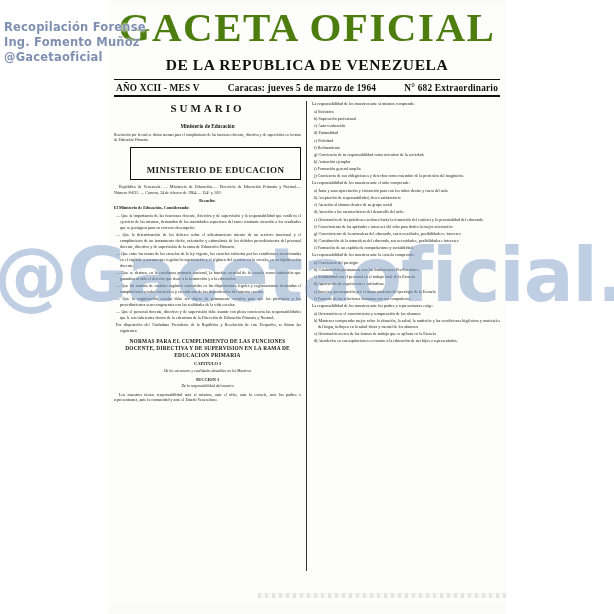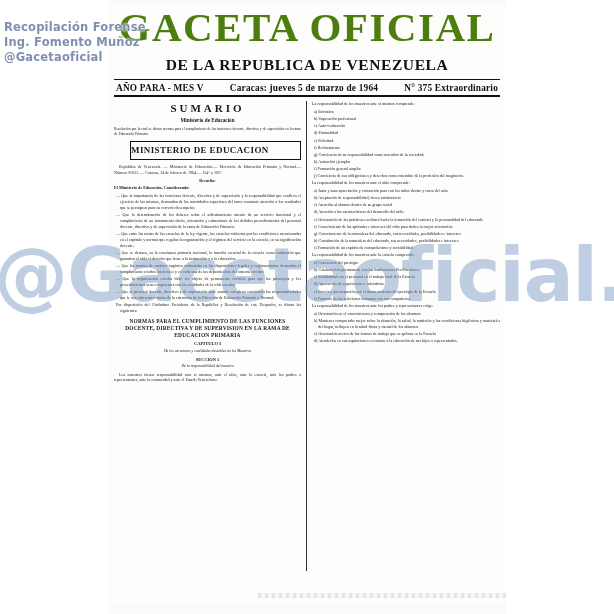--- a/index.html
+++ b/index.html
@@ -113,40 +113,40 @@
     overflow:hidden;
   }
   .col.left{padding-right:5px;border-right:1px solid #333;}
   .col.right{padding-left:5px;}
 
   .sumario{
     text-align:center;
     font-size:11px;
     font-weight:bold;
     letter-spacing:3px;
-    margin-bottom:0;
+    margin-bottom:6px;
   }
   .sum-sub{
     text-align:center;
     font-size:5.2px;
     font-weight:bold;
     margin-bottom:2px;
   }
   .sum-body{
     font-size:3.7px;
     line-height:1.35;
     text-align:justify;
     margin-bottom:4px;
   }
   .boxhead{
     border:1px solid #111;
-    text-align:left;
+    text-align:center;
     font-size:9px;
     font-weight:bold;
-    padding:2px 0 2px 0;
+    padding:16px 0 2px 0;
     letter-spacing:.4px;
     margin:2px 0 4px 16px;
   }
   .center{text-align:center;}
   .b{font-weight:bold;}
   .tiny-center{
     text-align:center;
     font-size:3.8px;
     font-style:italic;
     margin:1px 0 2px 0;
@@ -204,23 +204,23 @@
   <div class="side-shadow-r"></div>
 
   <div class="doc">
 
     <div class="masthead">
       <div class="title">GACETA OFICIAL</div>
       <div class="subtitle">DE LA REPUBLICA DE VENEZUELA</div>
     </div>
     <div class="rule"></div>
     <div class="issueline">
-      <span>AÑO PARA - MES V</span>
+      <span>AÑO XCII - MES V</span>
       <span>Caracas: jueves 5 de marzo de 1964</span>
-      <span>N° 375 Extraordinario</span>
+      <span>N° 682 Extraordinario</span>
     </div>
     <div class="rule2"></div>
 
     <div class="cols">
 
       <div class="col left">
         <div class="sumario">SUMARIO</div>
         <div class="sum-sub">Ministerio de Educación</div>
         <div class="sum-body">Resolución por la cual se dictan normas para el cumplimiento de las funciones docente, directiva y de supervisión en la rama de Educación Primaria.</div>
 

